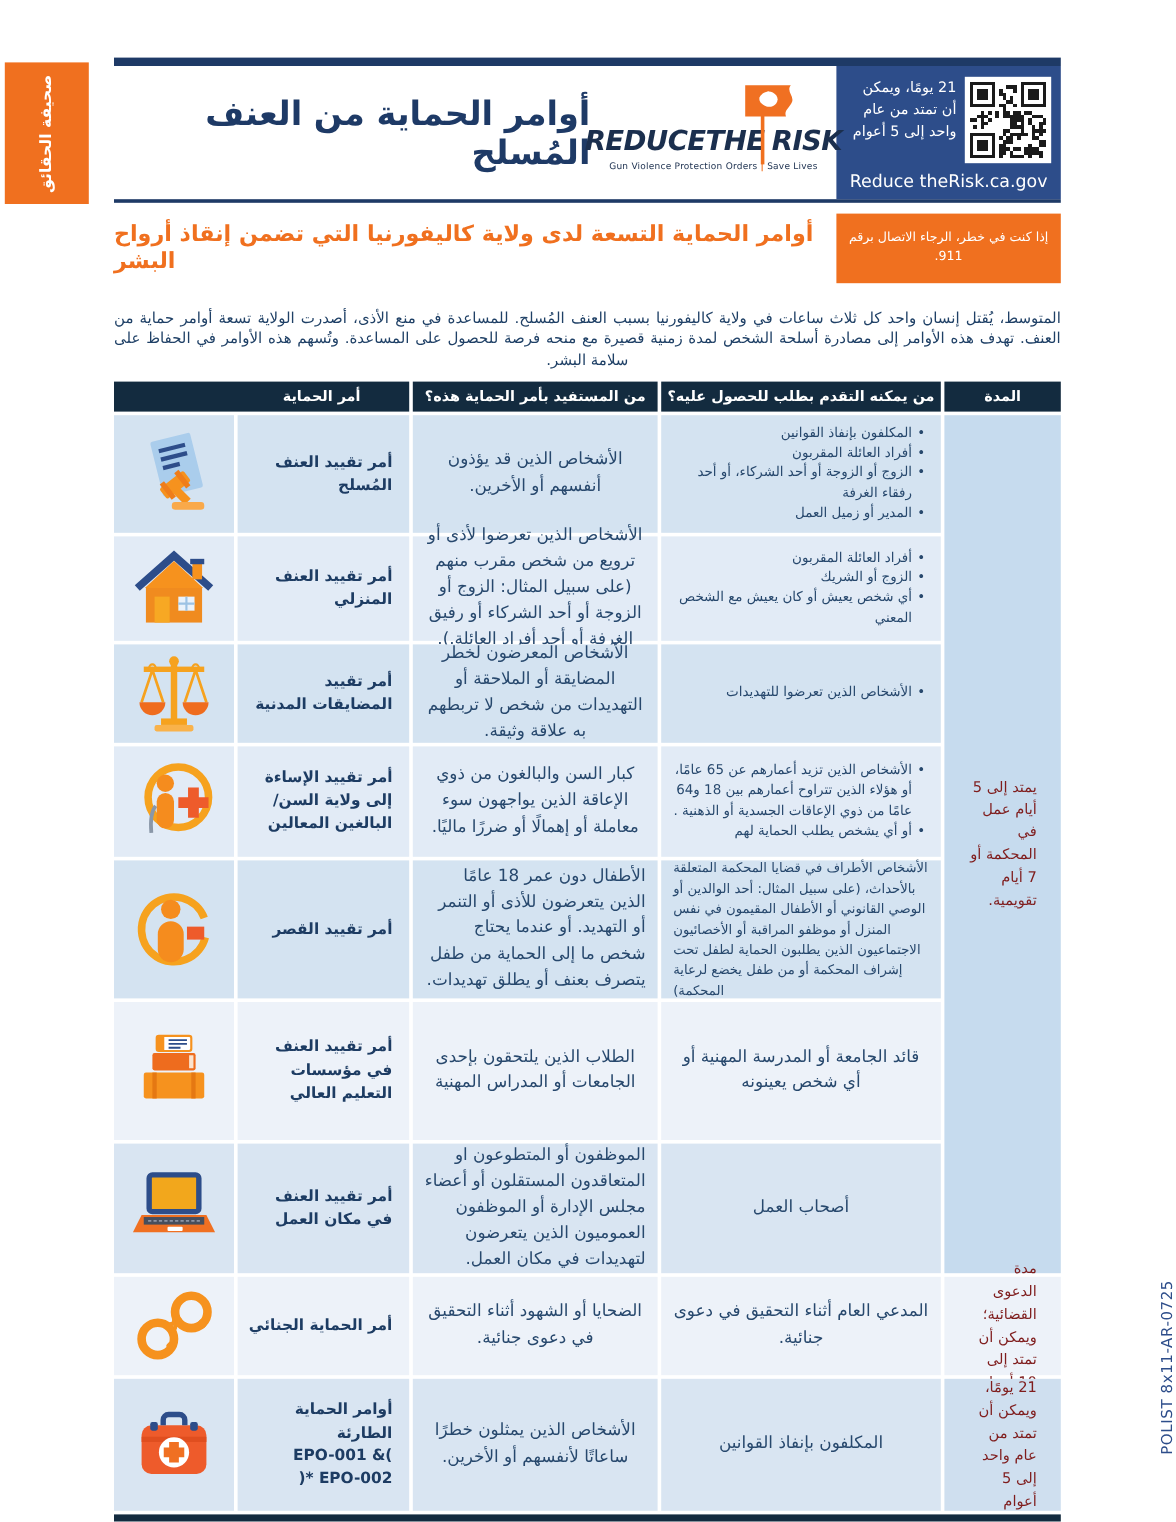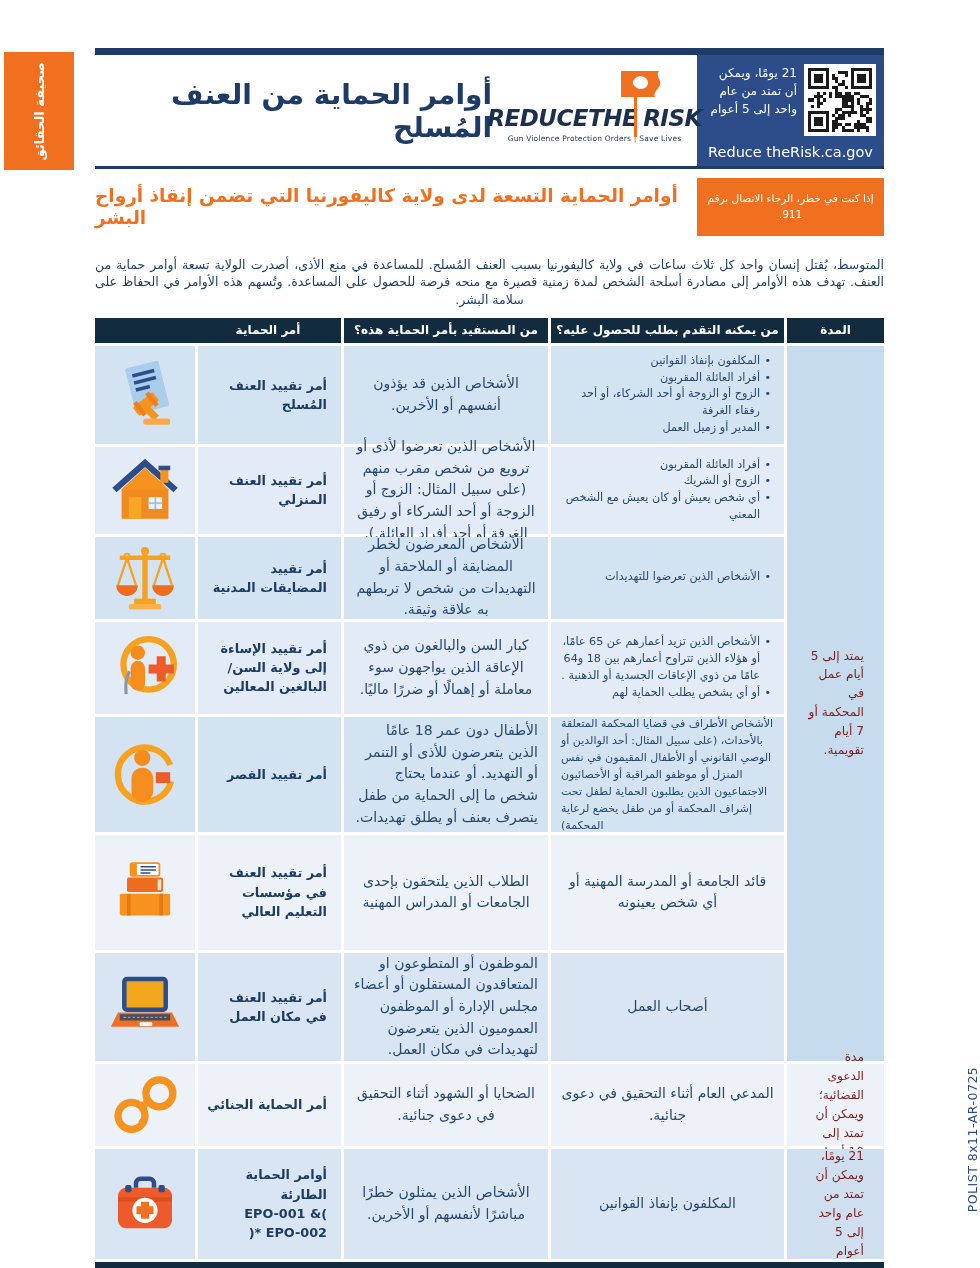--- a/index.html
+++ b/index.html
@@ -480,20 +480,20 @@
       <div class="cell icon-cell bg-d c1 gr10">
           <svg>
             <use href="#ic-aid"></use>
           </svg>
         </div>
       <div class="cell title-cell bg-d c2 gr10">
         <span>أوامر الحماية الطارئة</span>
         <span class="ltr">EPO-001 &amp;(</span>
         <span class="ltr">)* EPO-002</span>
       </div>
-      <div class="cell para bg-d c3 gr10">الأشخاص الذين يمثلون خطرًا مباشرًا لأنفسهم أو الأخرين.</div>
+      <div class="cell para bg-d c3 gr10">الأشخاص الذين يمثلون خطرًا ساعاتًا لأنفسهم أو الأخرين.</div>
       <div class="cell para bg-d c4 gr10">المكلفون بإنفاذ القوانين</div>
       <div class="cell dur bg-e c5 gr10">21 يومًا، ويمكن أن تمتد من عام واحد إلى 5 أعوام</div>
 
       <div class="bar gr11 spanall"></div>
     </div>
   </div>
 </div>
 
 </body></html>

